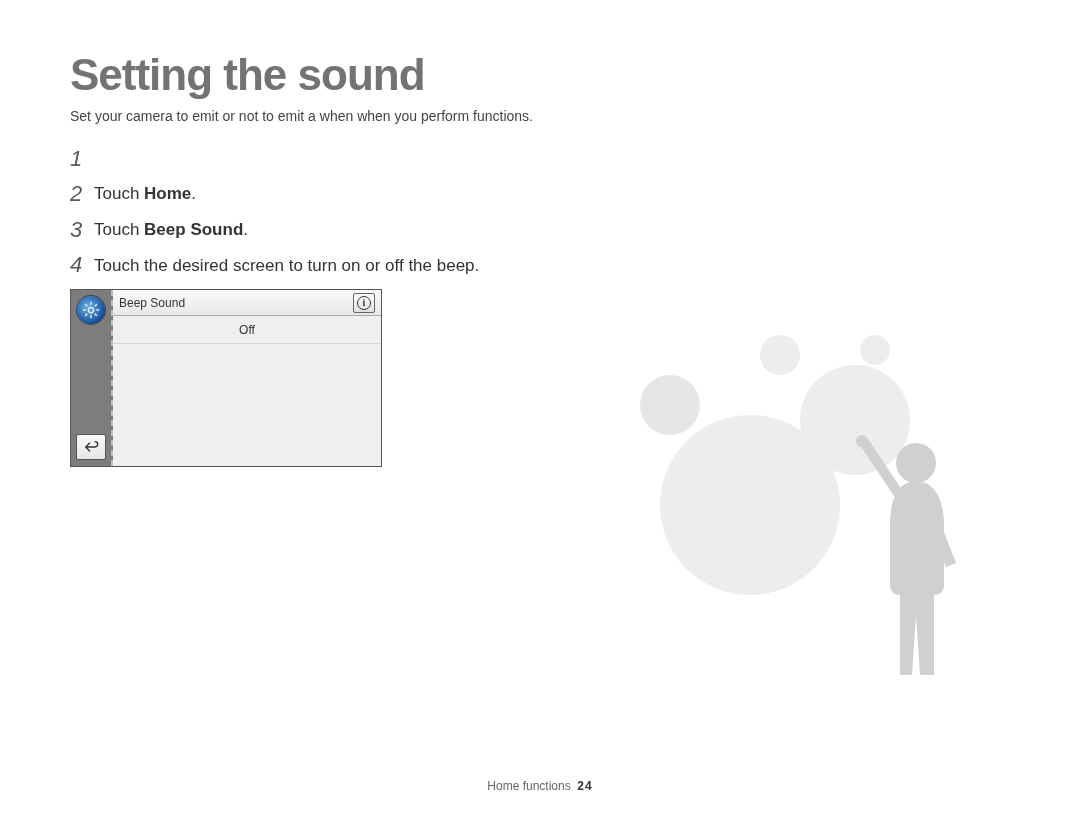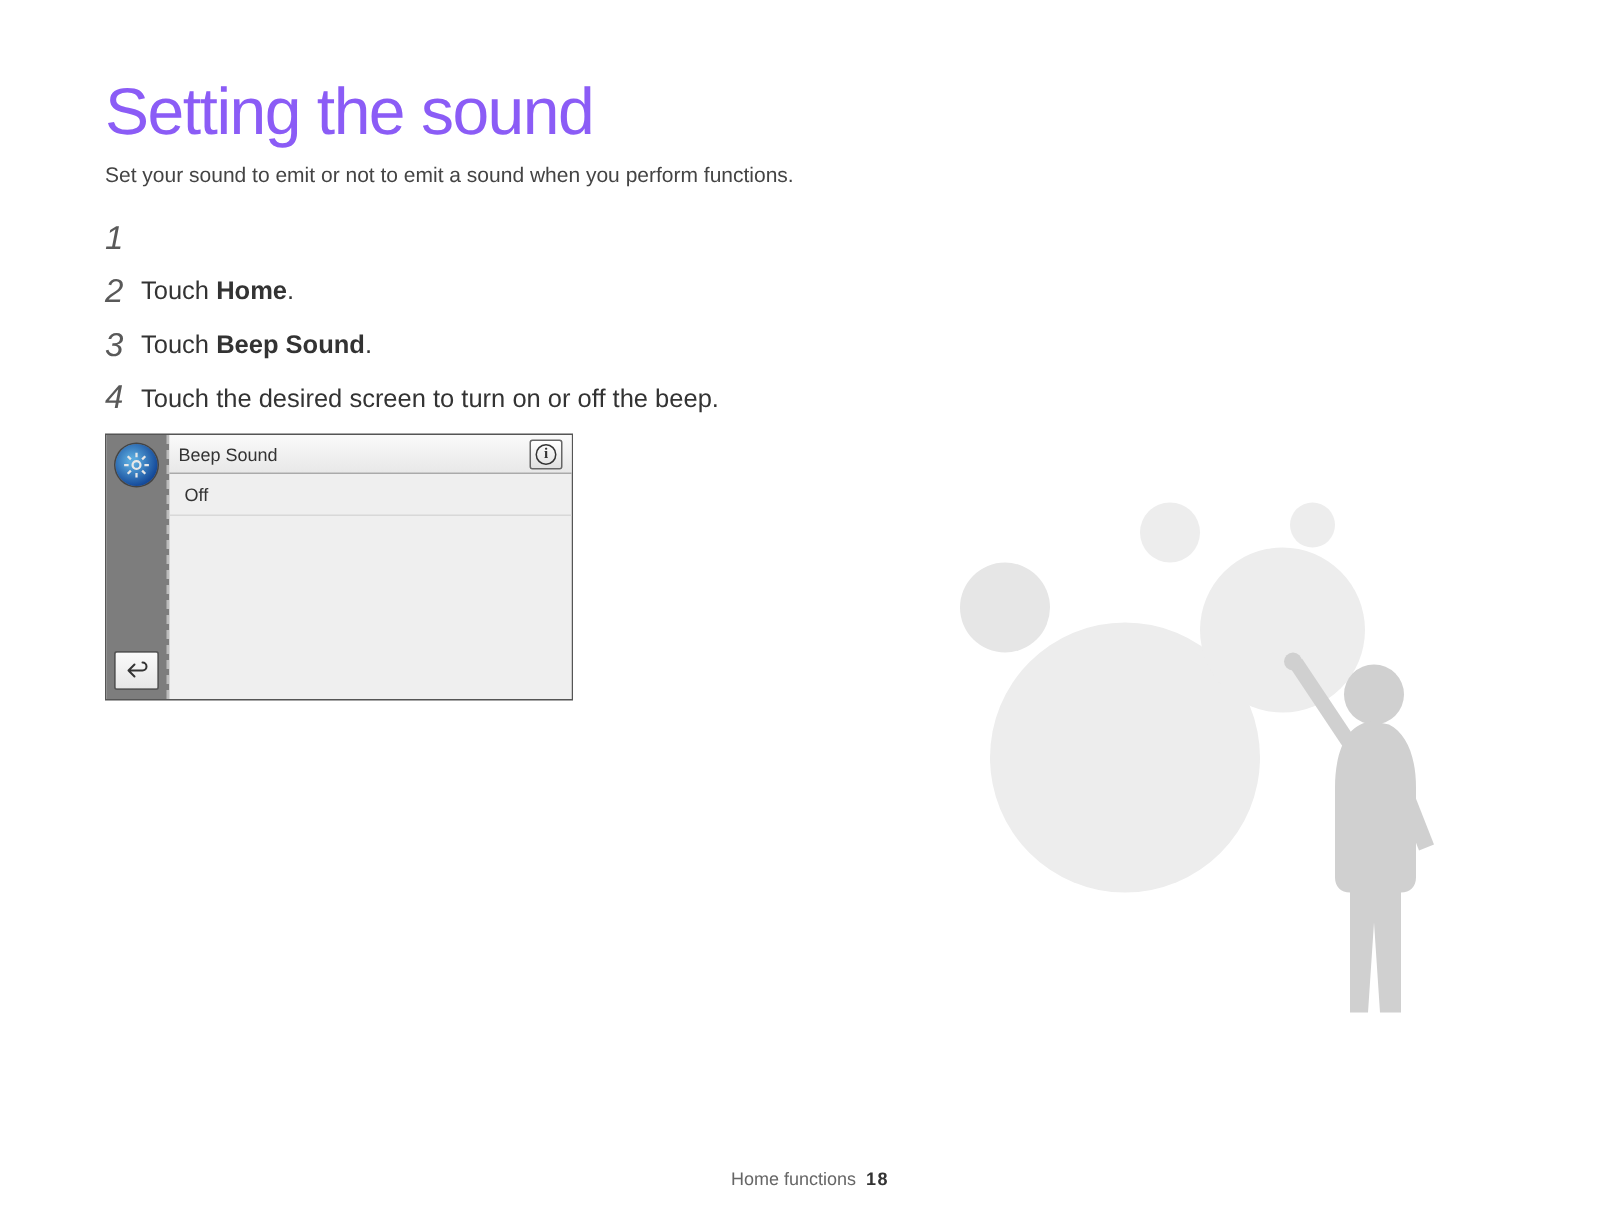--- a/index.html
+++ b/index.html
@@ -1,39 +1,39 @@
 <!DOCTYPE html>
 <html><head>
 <meta charset="utf-8">
 <style>
   * { box-sizing: border-box; margin: 0; padding: 0; }
   html, body { width: 1080px; height: 815px; background: #ffffff; font-family: Arial, Helvetica, sans-serif; color: #3a3a3a; position: relative; }
   .page { padding: 50px 70px 0 70px; position: relative; width: 100%; height: 100%; }
-  .title { color: #8b5cf6; font-size: 44px; font-weight: 400; letter-spacing: -1px; margin-bottom: 8px; }
+  .title { color: #737373; font-size: 44px; font-weight: 700; letter-spacing: -1px; margin-bottom: 8px; }
   .subtitle { font-size: 14px; color: #444; margin-bottom: 24px; }
   .steps { list-style: none; margin-bottom: 10px; }
   .steps li { display: flex; align-items: center; font-size: 17px; color: #333; margin-bottom: 12px; }
   .step-num { font-size: 22px; font-style: italic; color: #595959; width: 24px; font-weight: 400; line-height: 1; }
   .step-text { line-height: 1.4; }
   .step-text b { font-weight: 700; }
   .inline-icon { display: inline-flex; vertical-align: middle; width: 20px; height: 20px; border-radius: 50%; background: radial-gradient(circle at center, #3da9e0 0%, #0b3d91 100%); align-items: center; justify-content: center; margin: 0 2px; box-shadow: 0 0 0 1px #888; }
   .inline-icon svg { width: 14px; height: 14px; }
 
   
   .camera-ui { width: 312px; height: 178px; border: 1px solid #555; display: flex; background: #f8f8f8; position: relative; }
   .sidebar { width: 42px; background: #7d7d7d; display: flex; flex-direction: column; justify-content: space-between; align-items: center; padding: 6px 4px; border-right: 2px dashed #bdbdbd; }
   .gear { width: 28px; height: 28px; border-radius: 50%; background: radial-gradient(circle at 40% 40%, #5aa9dd 10%, #0b3d91 80%); display: flex; align-items: center; justify-content: center; box-shadow: 0 0 0 1px #444; }
   .gear svg { width: 18px; height: 18px; }
   .back-btn { width: 30px; height: 26px; border: 1px solid #555; background: linear-gradient(#fafafa,#e6e6e6); display: flex; align-items: center; justify-content: center; border-radius: 2px; }
   .back-btn svg { width: 16px; height: 16px; }
   .panel { flex: 1; background: #efefef; }
   .panel-header { height: 26px; background: linear-gradient(#fafafa,#e8e8e8); border-bottom: 1px solid #aaa; display: flex; align-items: center; justify-content: space-between; padding: 0 6px; font-size: 12px; color: #333; }
   .info-btn { width: 22px; height: 20px; border: 1px solid #666; background: linear-gradient(#fff,#e0e0e0); display: flex; align-items: center; justify-content: center; font-family: serif; font-weight: bold; border-radius: 2px; }
   .info-btn span { display:inline-block; border:1.5px solid #333; border-radius:50%; width:14px; height:14px; line-height:11px; text-align:center; font-size:10px; }
-  .option-row { height: 28px; display: flex; align-items: center; justify-content: flex-start; padding: 0 10px; font-size: 12px; color: #333; border-bottom: 1px solid #d8d8d8; }
+  .option-row { height: 28px; display: flex; align-items: center; justify-content: center; padding: 0 10px; font-size: 12px; color: #333; border-bottom: 1px solid #d8d8d8; }
   .option-row.selected .check { display:block; }
   .check { display:none; font-size: 14px; color:#333; }
 
   
   .decor { position: absolute; right: 60px; bottom: 120px; width: 420px; height: 360px; pointer-events:none; }
   .bubble { position:absolute; border-radius:50%; background:#ededed; }
   .b1 { width:180px; height:180px; left:60px; top:80px; }
   .b2 { width:110px; height:110px; left:200px; top:30px; }
   .b3 { width:60px; height:60px; left:40px; top:40px; background:#e6e6e6; }
   .b4 { width:40px; height:40px; left:160px; top:0; }
@@ -42,21 +42,21 @@
 
   .footer { position: absolute; bottom: 22px; left: 0; width: 100%; text-align: center; font-size: 12px; color: #666; }
   .footer .pg { font-weight: 700; color:#333; letter-spacing:1px;}
 </style>
 </head>
 <body>
 
 <div class="page">
 
   <h1 class="title">Setting the sound</h1>
-  <p class="subtitle">Set your sound to emit or not to emit a sound when you perform functions.</p>
+  <p class="subtitle">Set your camera to emit or not to emit a when when you perform functions.</p>
 
   <ol class="steps">
     <li>
       <span class="step-num">1</span>
     </li>
     <li>
       <span class="step-num">2</span>
       <span class="step-text">
         <span>Touch </span><b>Home</b><span>.</span>
       </span>
@@ -117,16 +117,16 @@
         <path d="M86 66 C68 66 60 86 60 110 L60 170 C60 176 64 180 70 180 L70 260 L82 260 L86 200 L90 260 L104 260 L104 180 C110 180 114 176 114 170 L114 110 C114 90 108 74 96 68 Z"></path>
         <path d="M70 90 L30 30 L38 24 L78 84 Z"></path>
         <circle cx="32" cy="26" r="6"></circle>
         <path d="M104 92 L126 148 L116 152 L96 100 Z"></path>
       </g>
     </svg>
   </div>
 
   <div class="footer">
     <span>Home functions</span>&nbsp;
-    <span class="pg">18</span>
+    <span class="pg">24</span>
   </div>
 
 </div>
 
 </body></html>

